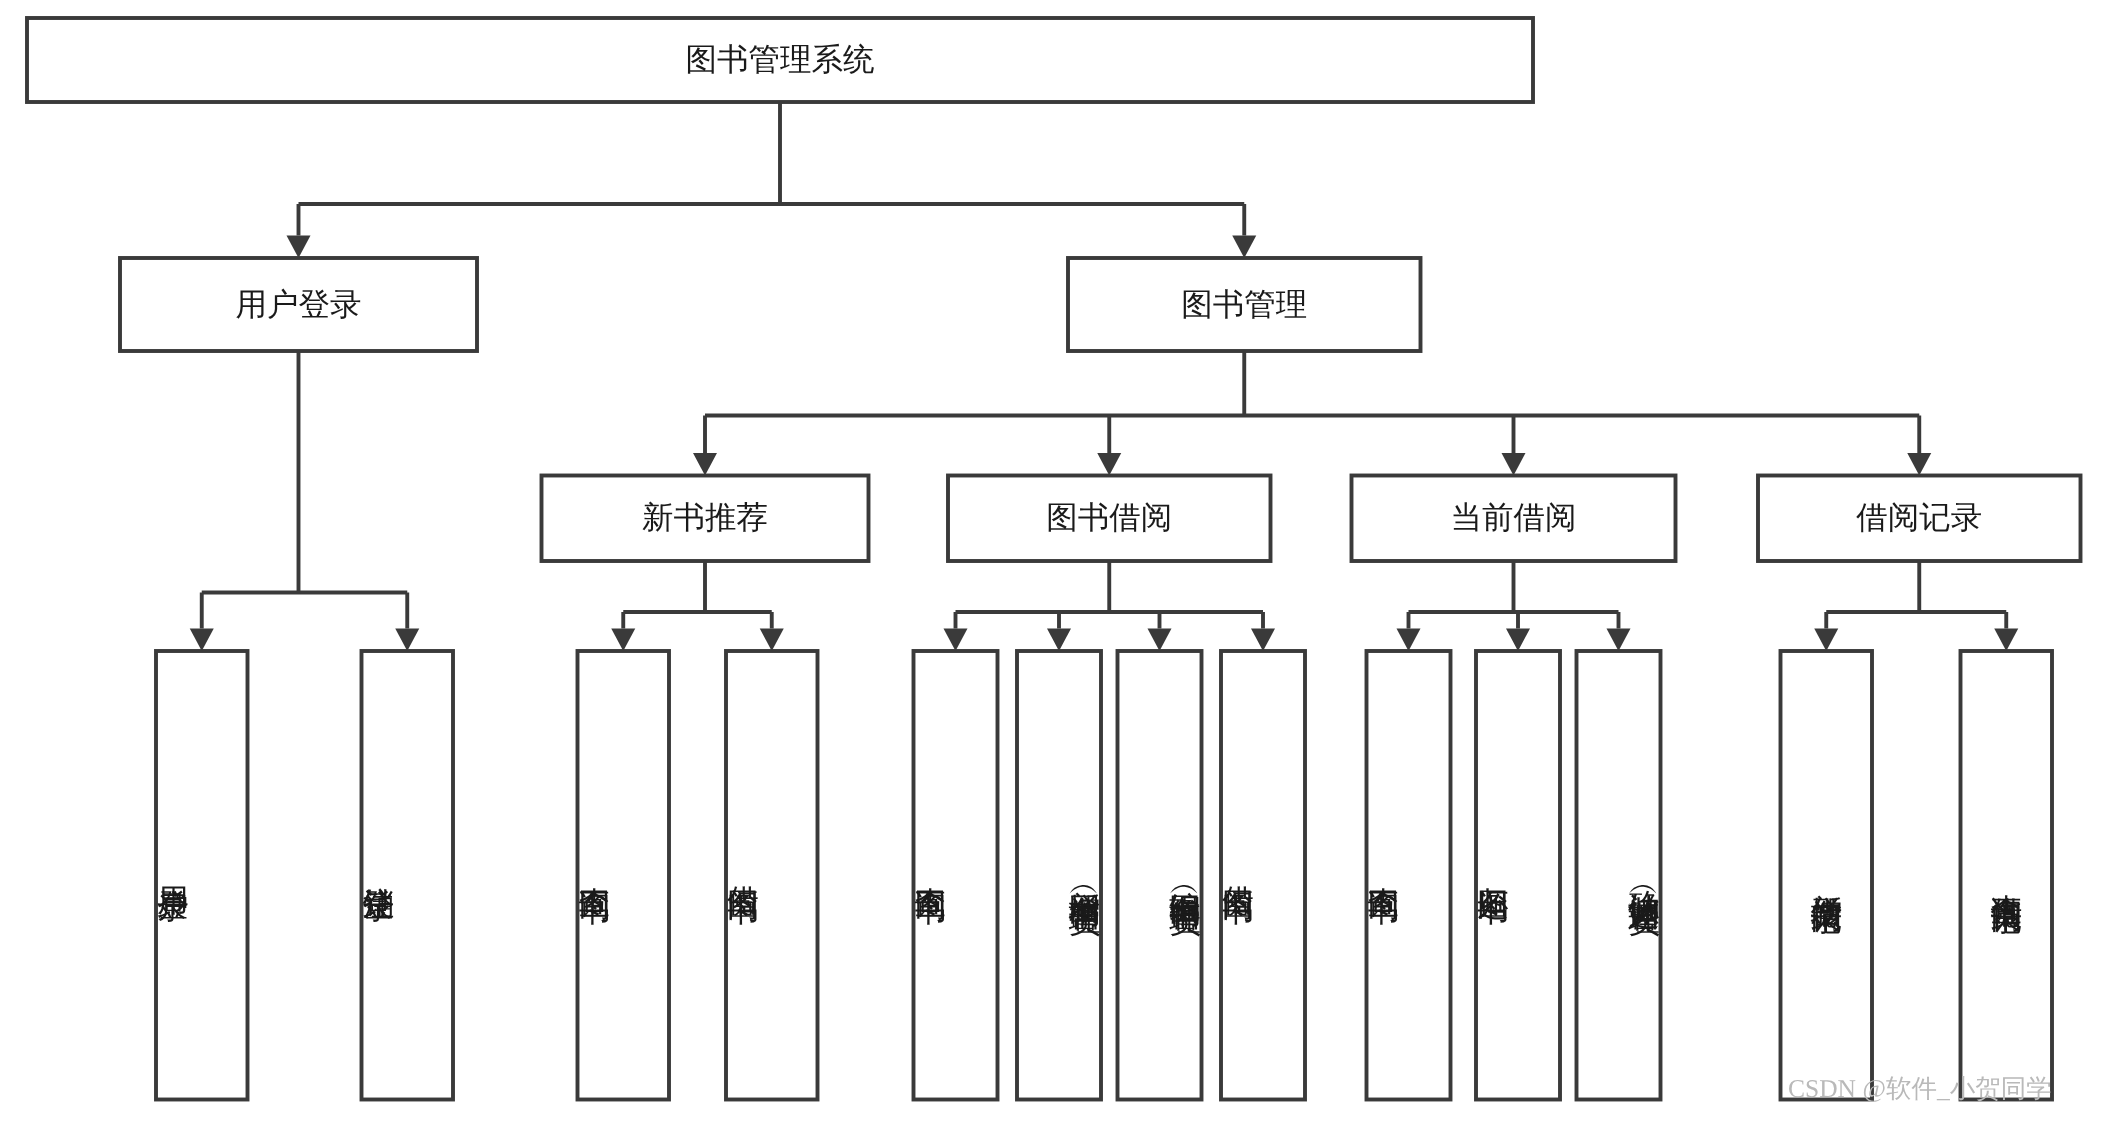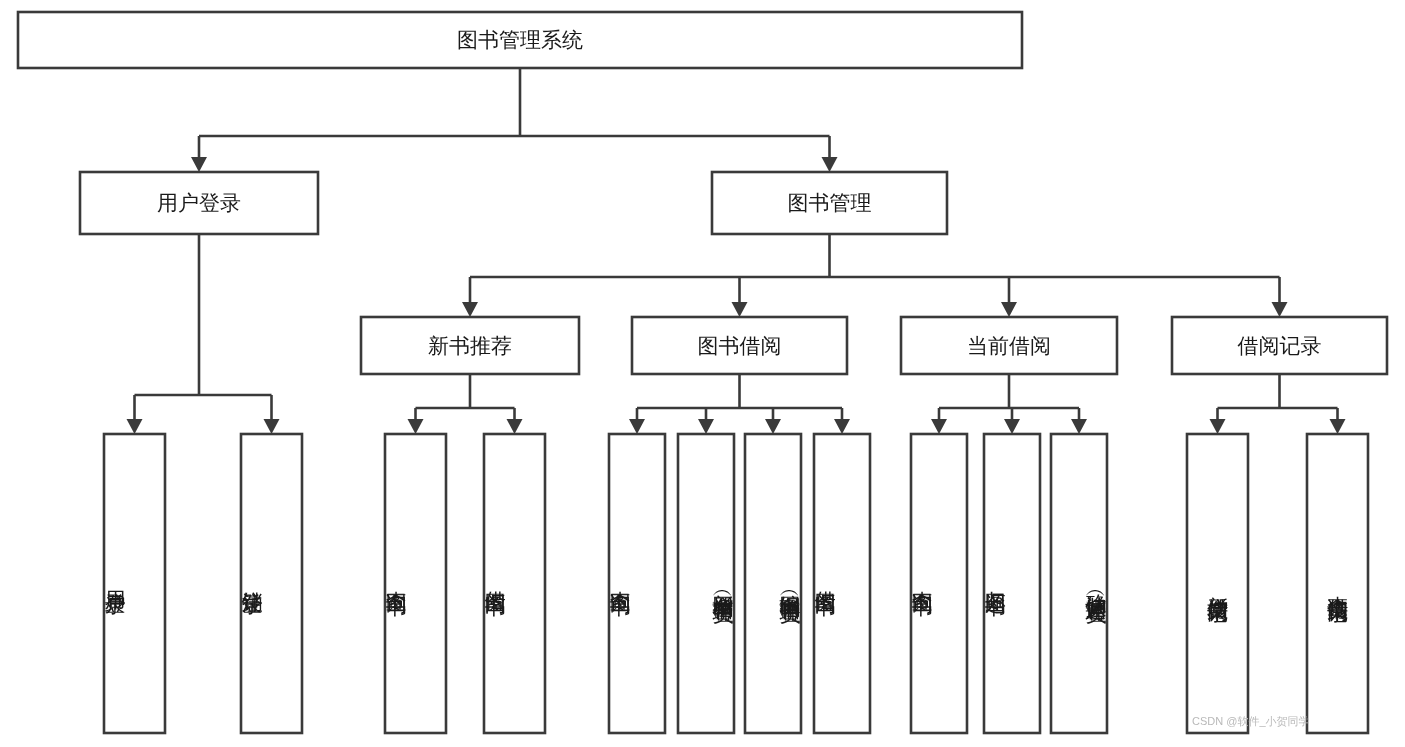--- a/index.html
+++ b/index.html
@@ -56,22 +56,22 @@
     font-size: 21px;
     line-height: 1.06;
     color: #1a1a1a;
     letter-spacing: 1.5px;
     white-space: nowrap;
     text-align: center;
     pointer-events: none;
   }
   .watermark {
     position: absolute;
-    font-family: Liberation Sans, sans-serif;
-    font-size: 11px;
+    font-family: Liberation Serif, serif;
+    font-size: 17px;
     color: #b9b9b9;
     white-space: nowrap;
     pointer-events: none;
   }
 </style>
 </head>
 <body>
 
 <div id="diagram-root">
   <svg class="diagram-canvas" viewBox="0 0 1405 747">

